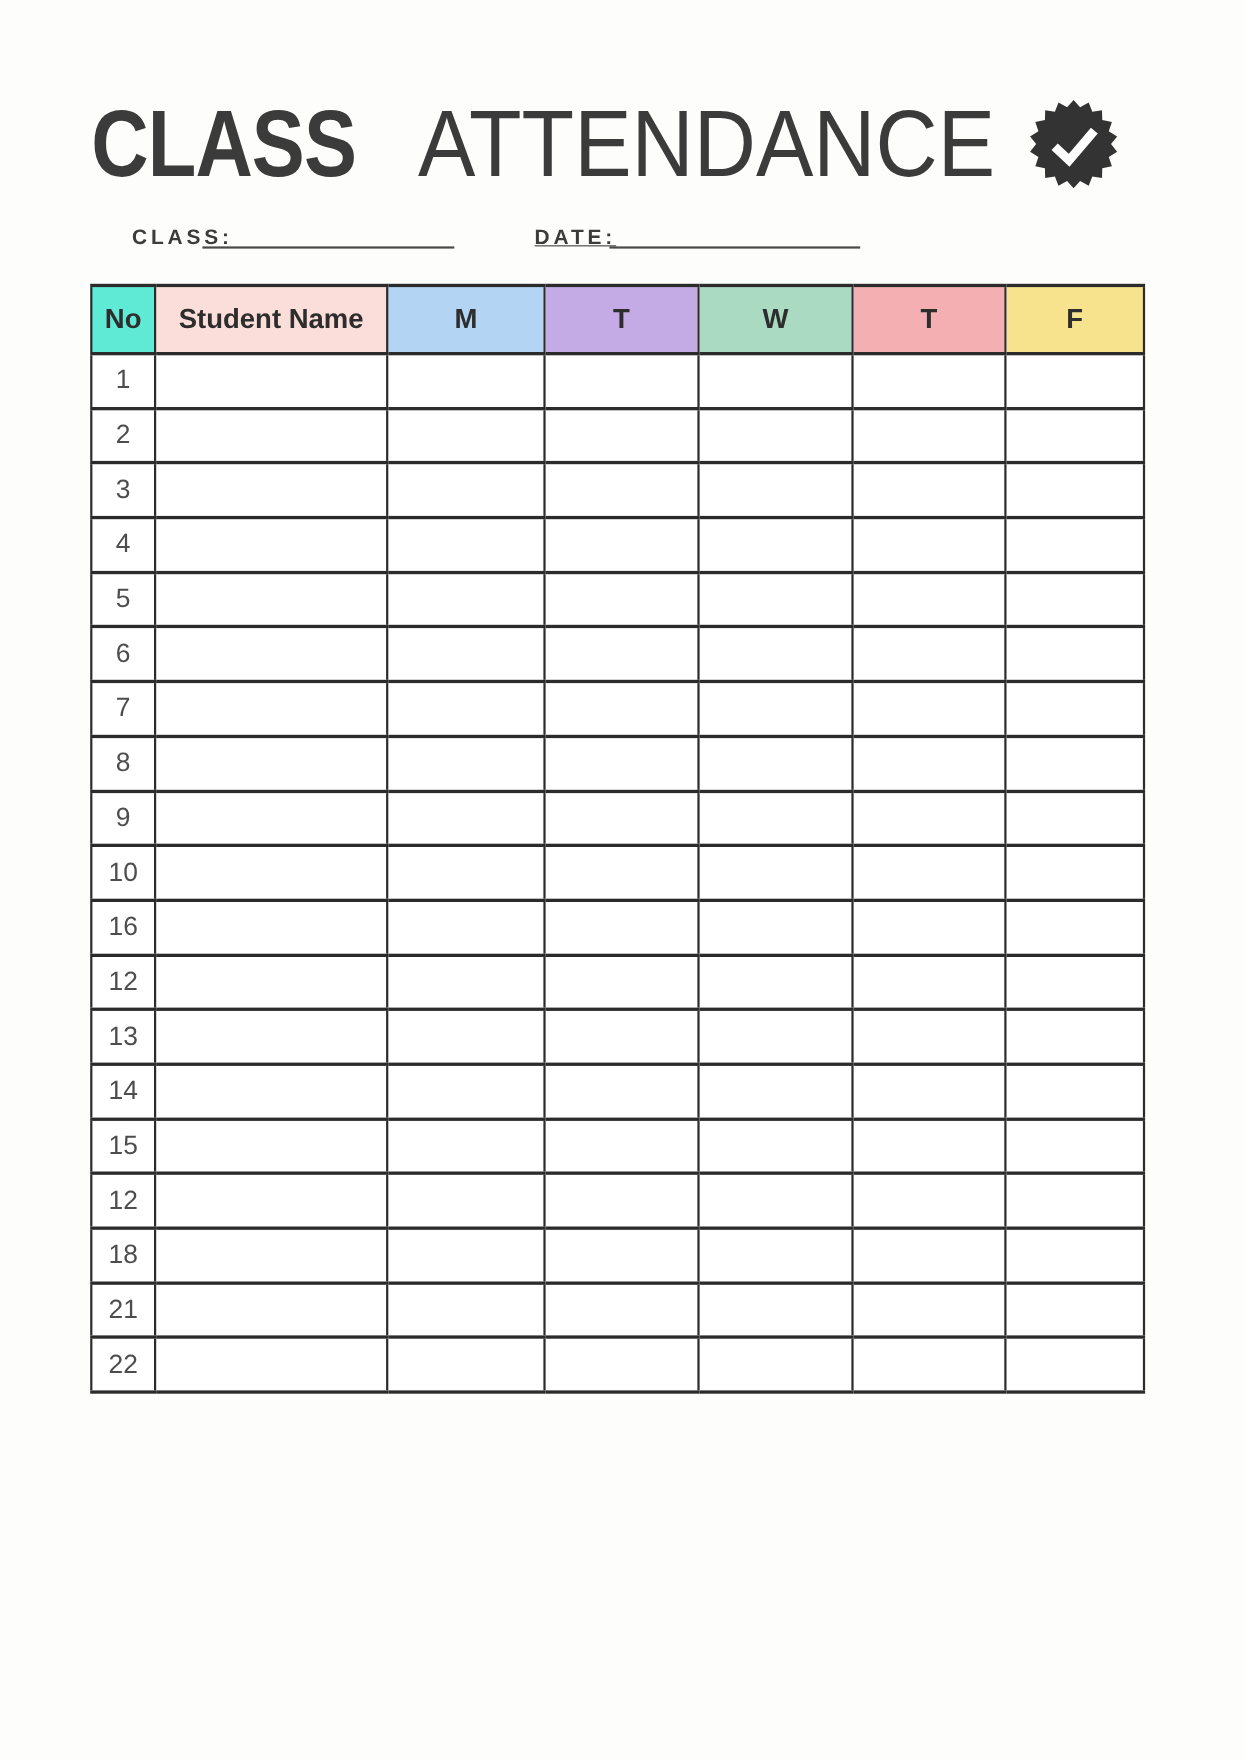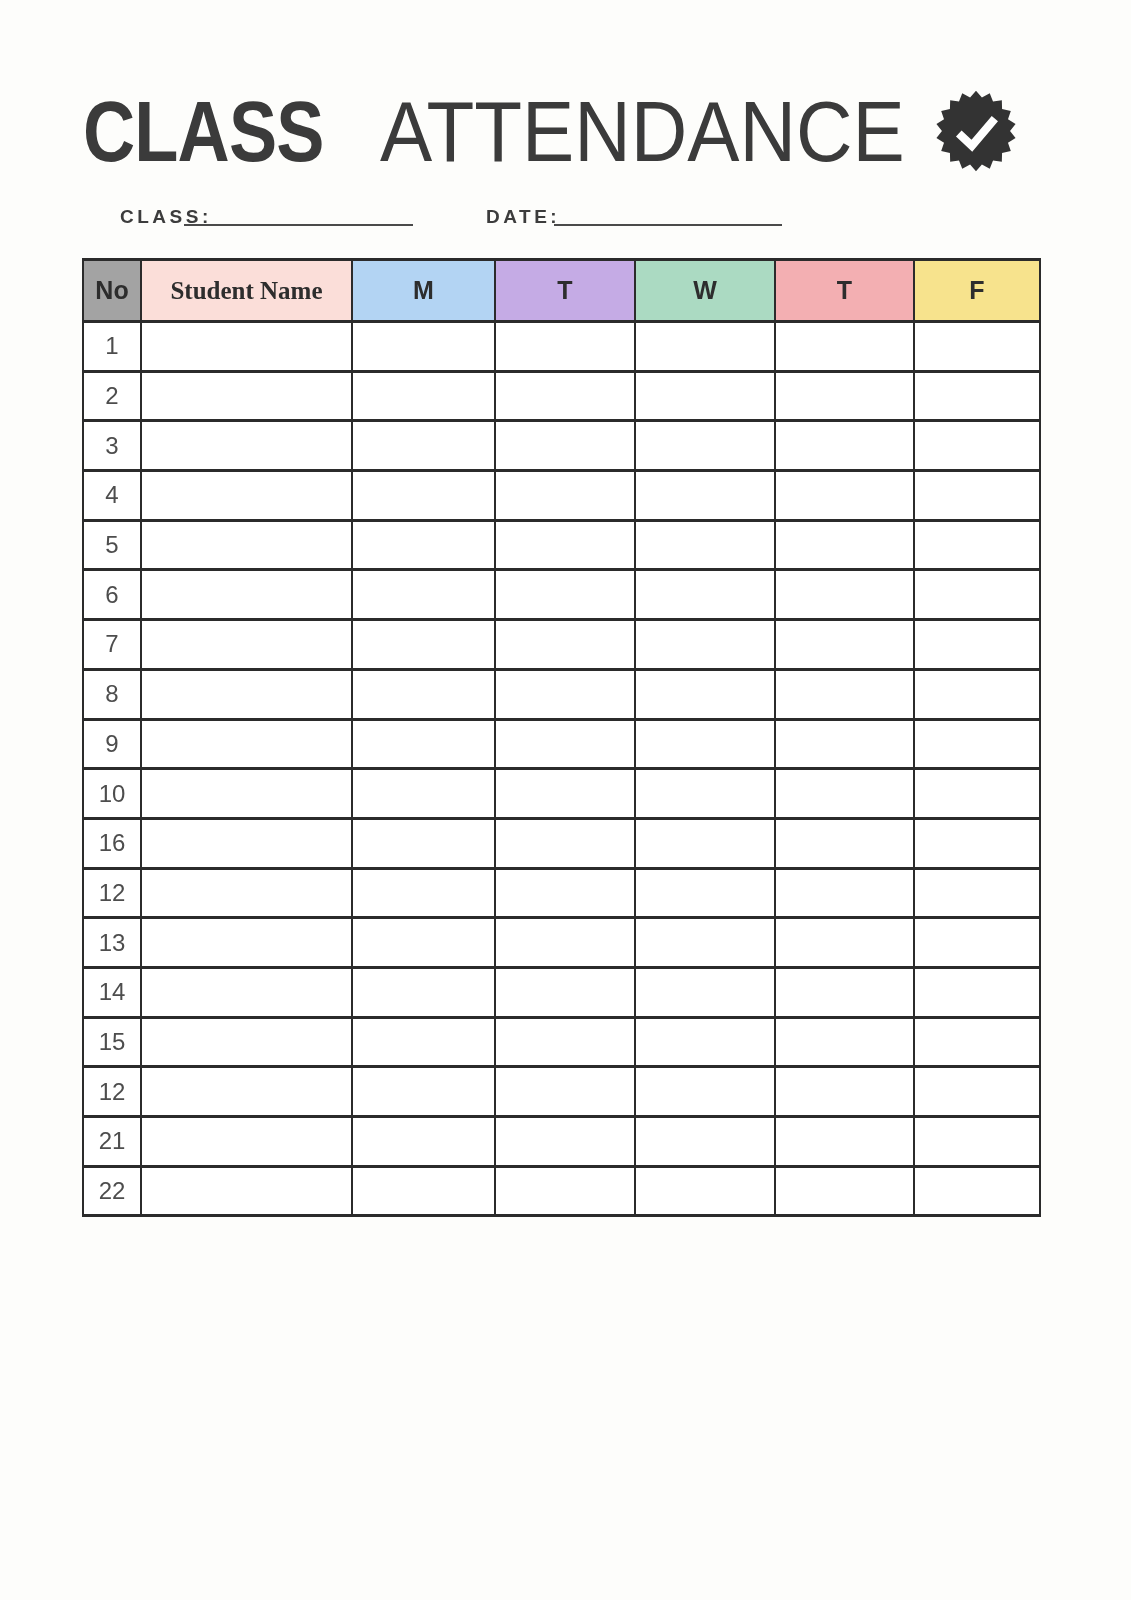--- a/index.html
+++ b/index.html
@@ -35,21 +35,21 @@
     position:absolute;left:935px;top:90px;width:82px;height:82px;
   }
 
   
   .field-label{
     position:absolute;top:206px;
     font-size:19px;font-weight:700;letter-spacing:3.5px;
     color:#3c3c3c;white-space:nowrap;margin-left:36px;
   }
   .label-class{left:84px;}
-  .label-date{left:450px;}
+  .label-date{left:450px;text-decoration:underline;}
   .field-line{
     position:absolute;top:202px;height:24px;
     border-bottom:2px solid #4a4a4a;
   }
   .line-class{left:184px;width:229px;}
   .line-date{left:554px;width:228px;}
 
   
   table.attendance{
     position:absolute;left:82px;top:258px;width:957px;
@@ -102,22 +102,22 @@
         <col style="width: 58px;">
         <col style="width: 211px;">
         <col style="width: 143px;">
         <col style="width: 140px;">
         <col style="width: 140px;">
         <col style="width: 139px;">
         <col style="width: 126px;">
       </colgroup>
     <thead>
       <tr>
-          <th style="background: #a3a3a3;">No</th>
-          <th style="background: rgb(251, 222, 217); font-family: Liberation Serif, serif;">Student Name</th>
+          <th style="background: #5eead4;">No</th>
+          <th style="background: rgb(251, 222, 217);">Student Name</th>
           <th style="background: rgb(179, 212, 243);">M</th>
           <th style="background: rgb(197, 171, 229);">T</th>
           <th style="background: rgb(171, 218, 194);">W</th>
           <th style="background: rgb(243, 175, 178);">T</th>
           <th style="background: rgb(247, 227, 141);">F</th>
         </tr>
     </thead>
     <tbody>
         <tr>
           <td class="no-cell">1</td>
@@ -257,20 +257,29 @@
         <tr>
           <td class="no-cell">12</td>
           <td></td>
           <td></td>
           <td></td>
           <td></td>
           <td></td>
           <td></td>
         </tr>
         <tr>
+          <td class="no-cell">18</td>
+          <td></td>
+          <td></td>
+          <td></td>
+          <td></td>
+          <td></td>
+          <td></td>
+        </tr>
+        <tr>
           <td class="no-cell">21</td>
           <td></td>
           <td></td>
           <td></td>
           <td></td>
           <td></td>
           <td></td>
         </tr>
         <tr>
           <td class="no-cell">22</td>

